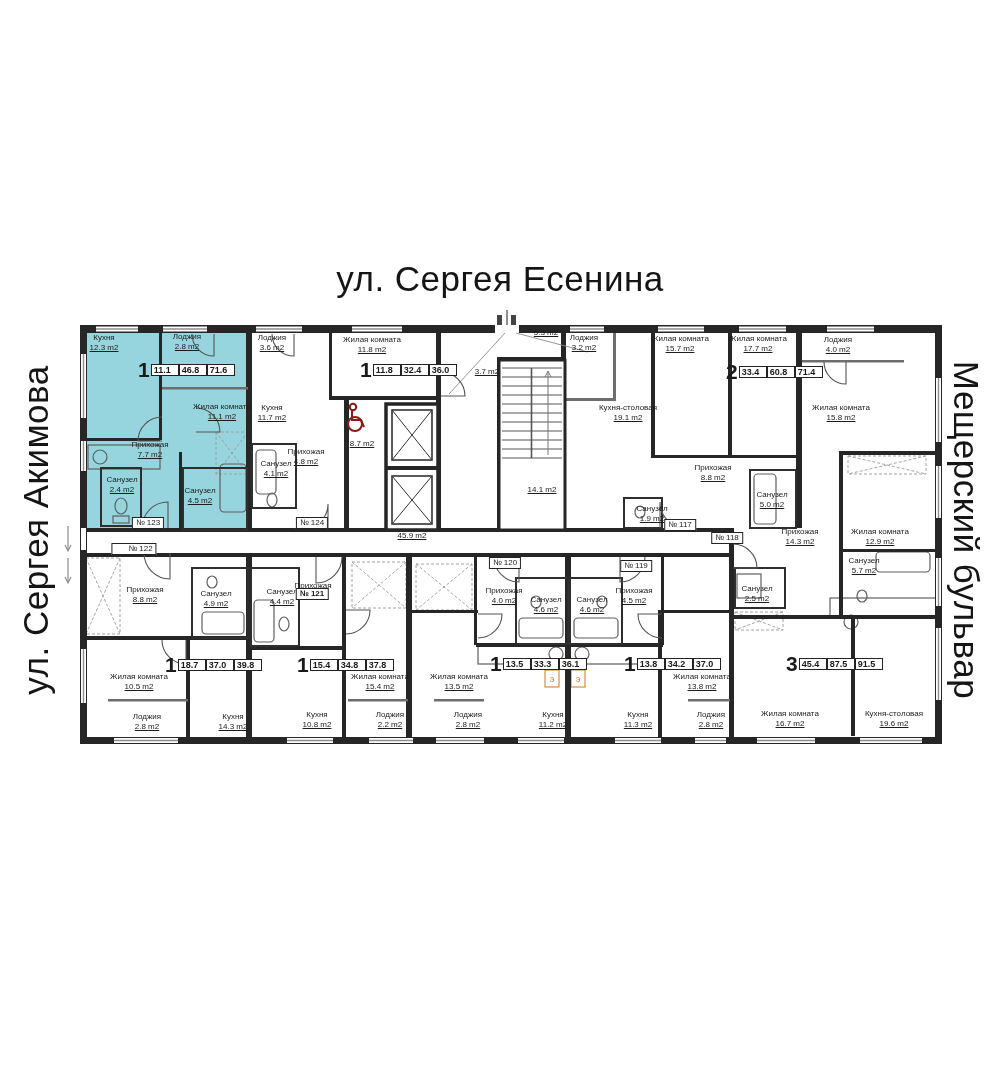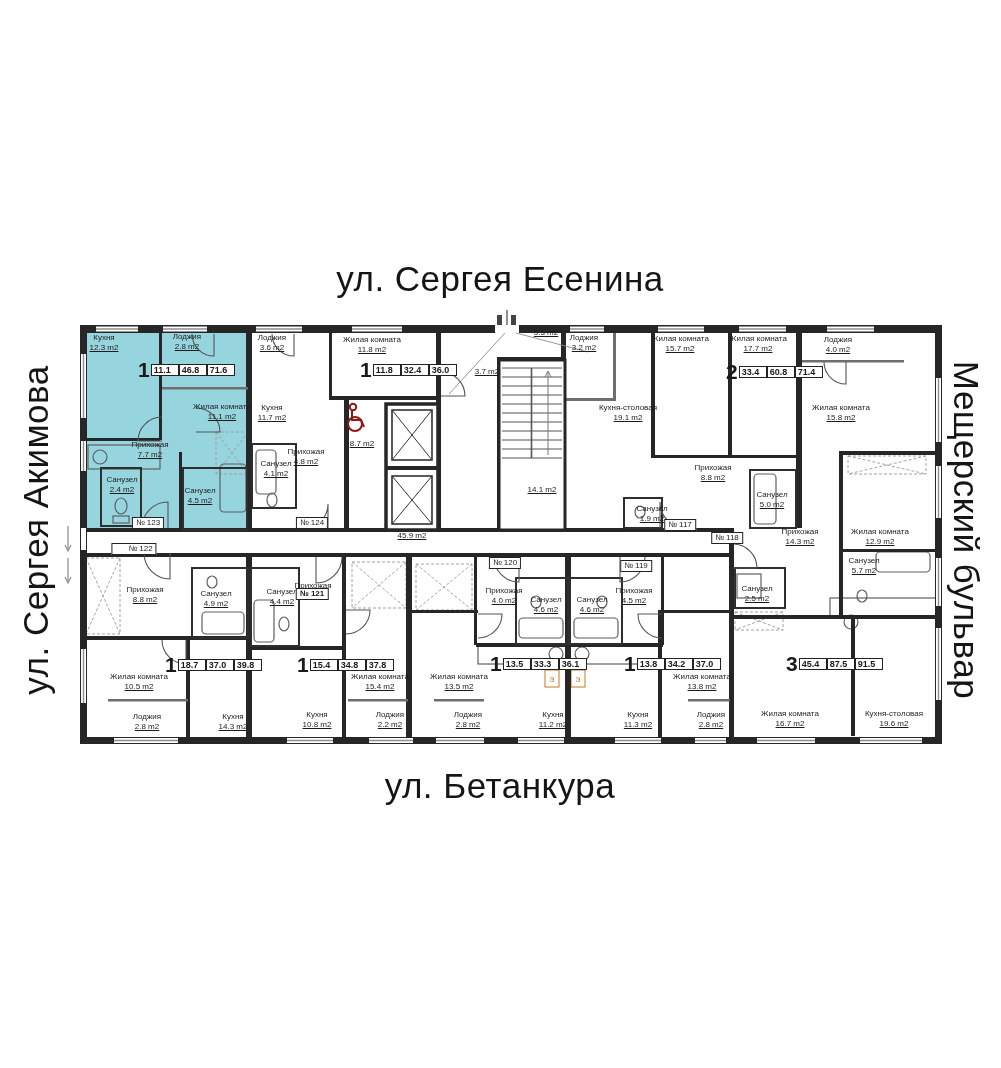--- a/index.html
+++ b/index.html
@@ -33,21 +33,20 @@
   .compass-letter{position:absolute;transform:translate(-50%,-50%);font-size:27px;color:#9aa5b1;}
 </style>
 </head>
 <body>
 
 <div id="page">
 
   <div class="street top">ул. Сергея Есенина</div>
   <div class="street left">ул. Сергея Акимова</div>
   <div class="street right">Мещерский бульвар</div>
-  <div class="street bottom">ул. Бетанкура</div>
 
   <svg id="plan-svg" width="1001" height="1068" viewBox="0 0 1001 1068">
 
     <rect x="84" y="328" width="166" height="204" fill="#97d5de"></rect>
 
     <g>
       <rect class="dash" x="216" y="432" width="32" height="42"></rect>
         <line class="dash" x1="216" y1="432" x2="248" y2="474"></line>
         <line class="dash" x1="248" y1="432" x2="216" y2="474"></line>
       <rect class="dash" x="352" y="562" width="54" height="46"></rect>

